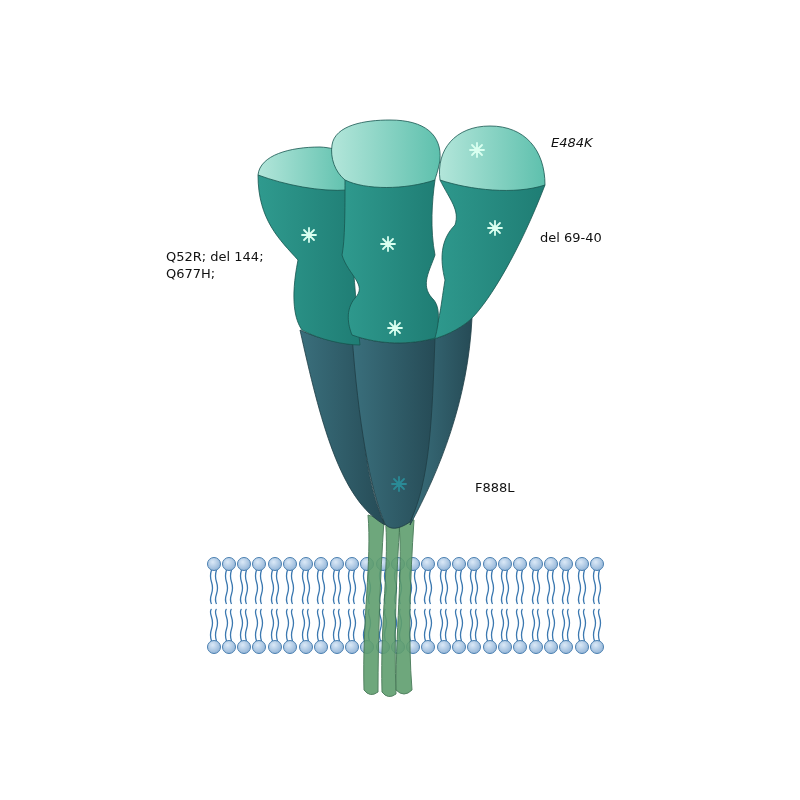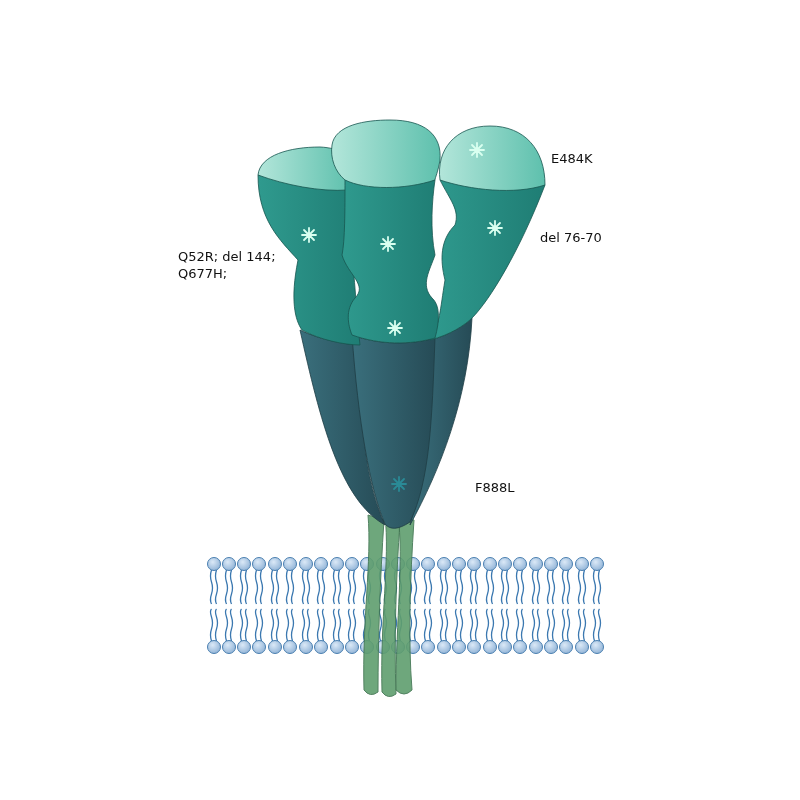--- a/index.html
+++ b/index.html
@@ -134,19 +134,19 @@
     <use href="#star" x="388" y="244"></use>
     <use href="#star" x="395" y="328"></use>
     <use href="#star" x="477" y="150"></use>
     <use href="#star" x="495" y="228"></use>
     <g transform="translate(399,484)">
         <path d="M0 -7 V7 M-7 0 H7 M-5 -5 L5 5 M-5 5 L5 -5" stroke="#2a8a96" stroke-width="1.8" stroke-linecap="round"></path>
       </g>
   </g>
 </svg>
 
-<div class="label" style="left:178px;top:248px;">
+<div class="label" style="left:166px;top:248px;">
   <div>Q52R; del 144;</div>
   <div>Q677H;</div>
 </div>
-<div class="label" style="left:551px;top:150px;">E484K</div>
-<div class="label" style="left:540px;top:229px;">del 76-70</div>
+<div class="label" style="left:551px;top:134px;font-style:italic;">E484K</div>
+<div class="label" style="left:540px;top:229px;">del 69-40</div>
 <div class="label" style="left:475px;top:479px;">F888L</div>
 
 </body></html>

